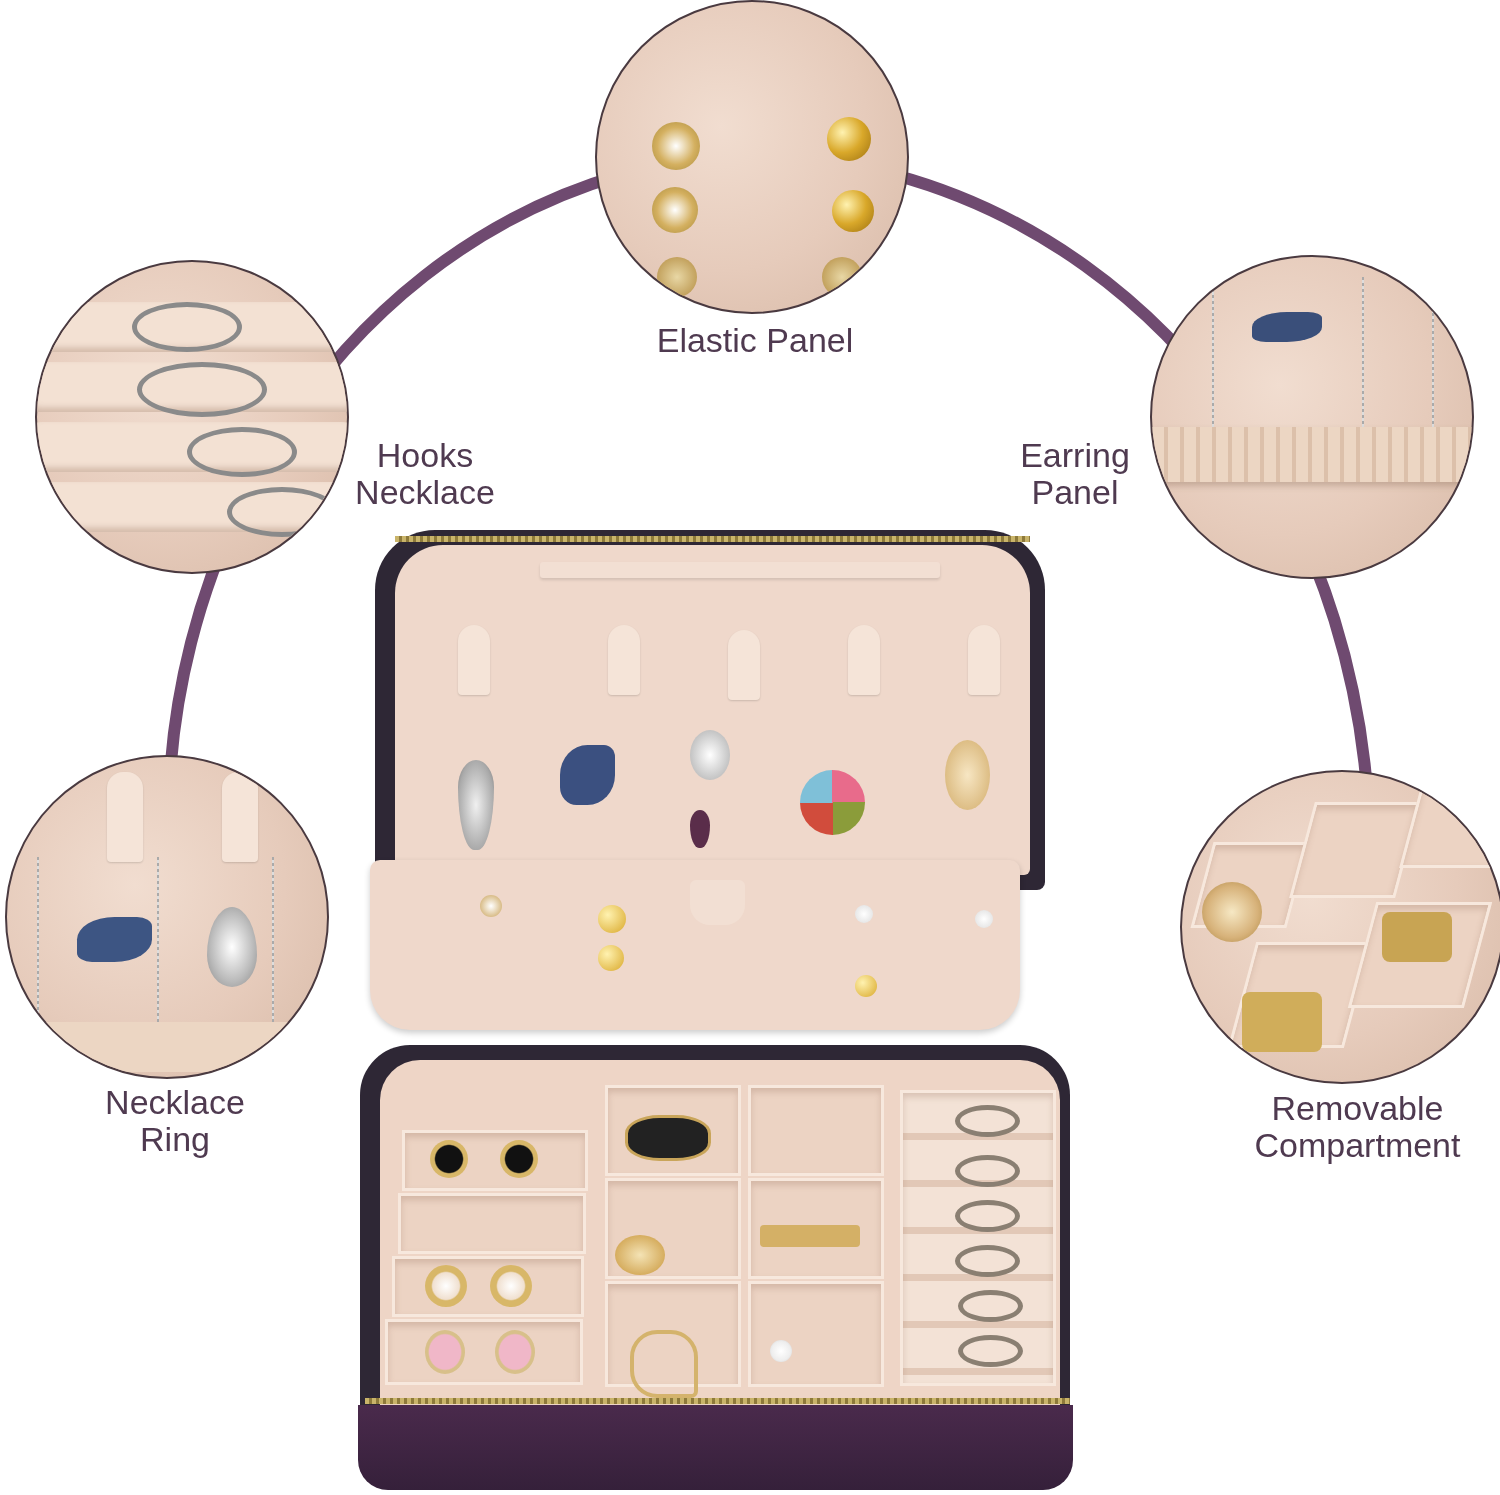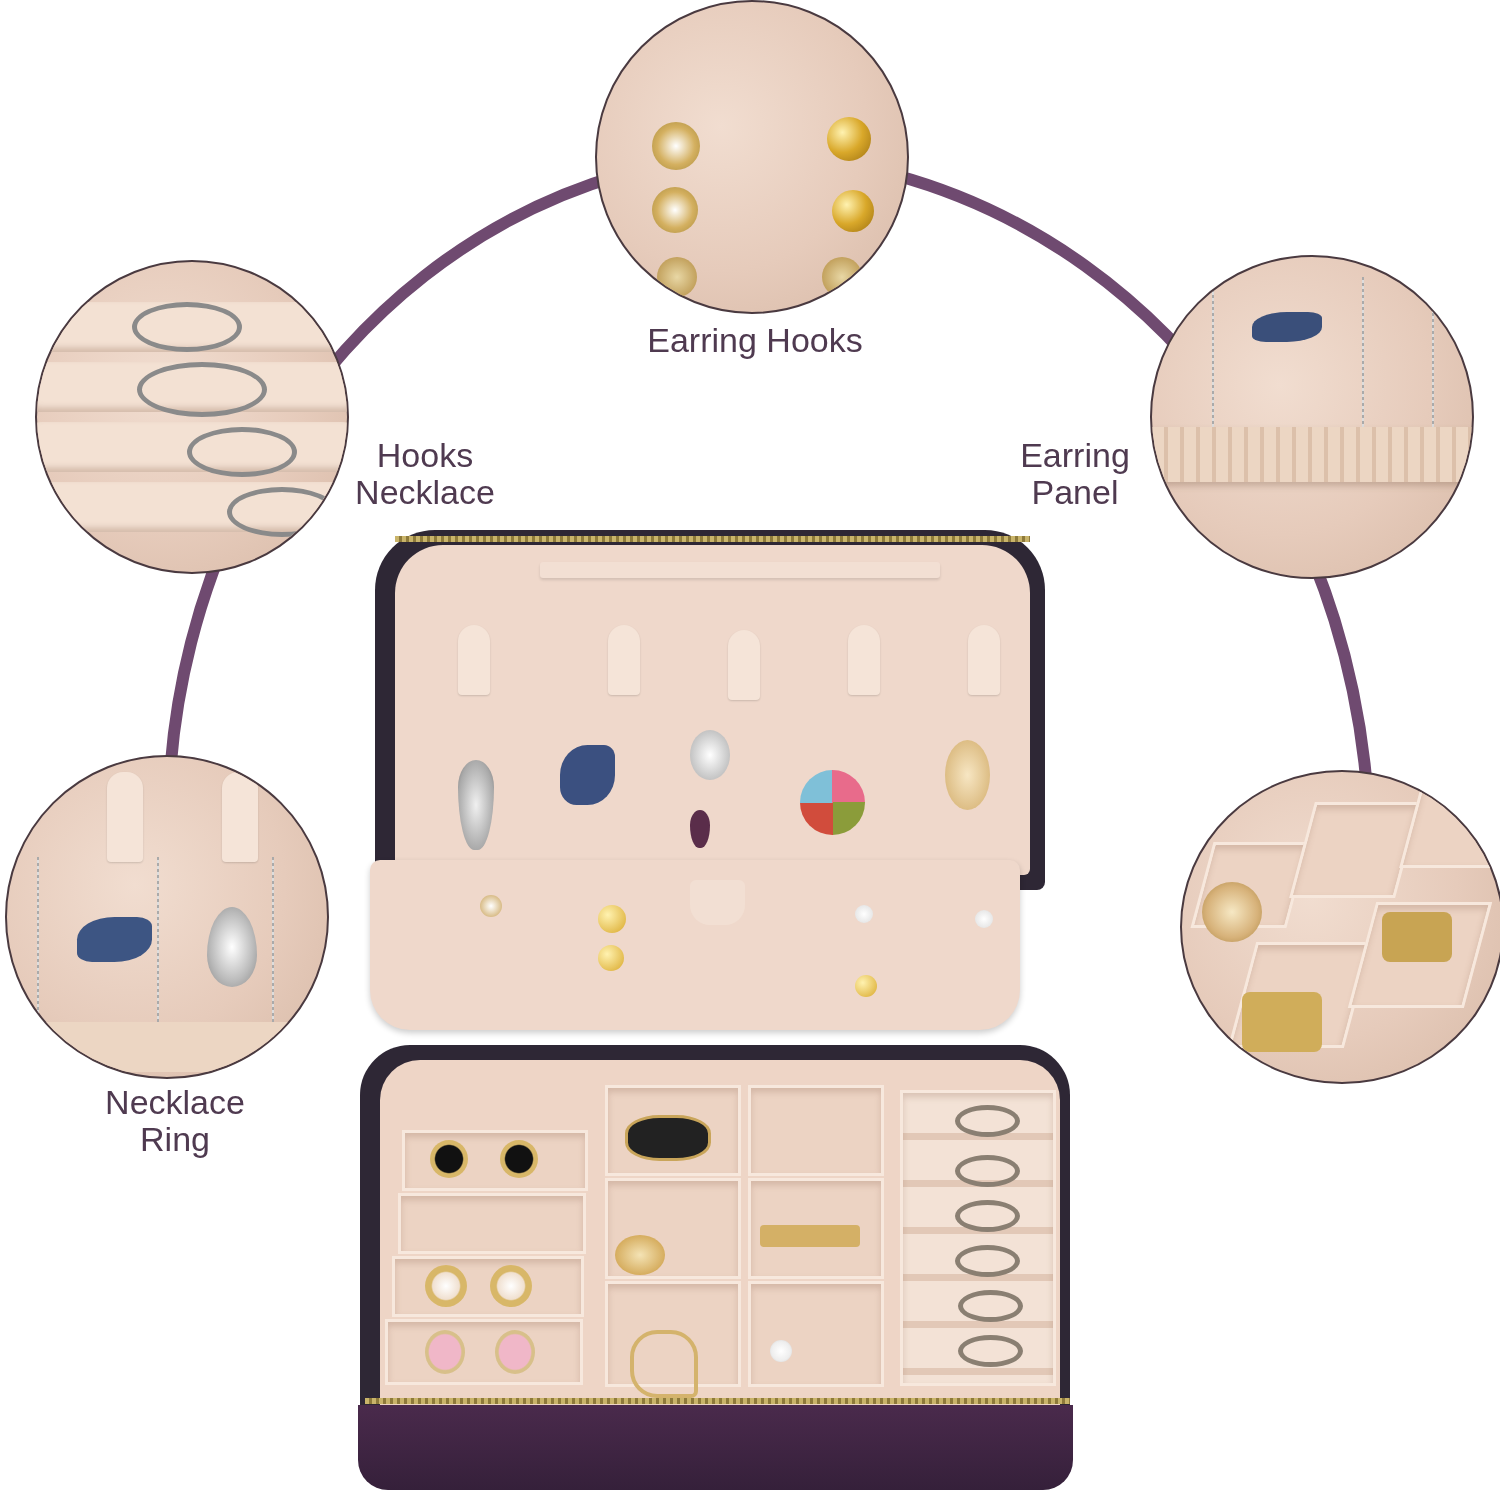--- a/index.html
+++ b/index.html
@@ -32,21 +32,21 @@
 
 <div class="callout" style="left:595px;top:0px;width:310px;height:310px;">
   <div class="stud" style="left:55px;top:120px;width:48px;height:48px;background:radial-gradient(#fff,#d4b060 55%,#a88a3a);"></div>
   <div class="stud" style="left:230px;top:115px;width:44px;height:44px;background:radial-gradient(circle at 35% 35%,#fff2b0,#d9a82a 50%,#9b6f10);"></div>
   <div class="stud" style="left:55px;top:185px;width:46px;height:46px;background:radial-gradient(#fff,#d4b060 55%,#a88a3a);"></div>
   <div class="stud" style="left:235px;top:188px;width:42px;height:42px;background:radial-gradient(circle at 35% 35%,#fff2b0,#d9a82a 50%,#9b6f10);"></div>
   <div class="stud" style="left:60px;top:255px;width:40px;height:40px;background:radial-gradient(#e8d7a5,#b38b3f);"></div>
   <div class="stud" style="left:225px;top:255px;width:40px;height:40px;background:radial-gradient(#e8d7a5,#b38b3f);"></div>
 </div>
 <div class="label" style="left:610px;top:322px;width:290px;">
-  <span>Earring Hooks</span>
+  <span>Elastic Panel</span>
 </div>
 
 <div class="callout" style="left:35px;top:260px;width:310px;height:310px;">
   <div class="groove" style="left:-10px;top:40px;width:330px;height:50px;"></div>
   <div class="groove" style="left:-10px;top:100px;width:330px;height:50px;"></div>
   <div class="groove" style="left:-10px;top:160px;width:330px;height:50px;"></div>
   <div class="groove" style="left:-10px;top:220px;width:330px;height:50px;"></div>
   <div class="ring" style="left:95px;top:40px;width:100px;height:40px;"></div>
   <div class="ring" style="left:100px;top:100px;width:120px;height:45px;"></div>
   <div class="ring" style="left:150px;top:165px;width:100px;height:40px;"></div>
@@ -88,20 +88,22 @@
   <div class="cell" style="left:20px;top:70px;width:90px;height:80px;transform:skewX(-15deg);"></div>
   <div class="cell" style="left:120px;top:30px;width:100px;height:90px;transform:skewX(-15deg);"></div>
   <div class="cell" style="left:230px;top:0px;width:100px;height:90px;transform:skewX(-15deg);"></div>
   <div class="cell" style="left:60px;top:170px;width:110px;height:100px;transform:skewX(-15deg);"></div>
   <div class="cell" style="left:180px;top:130px;width:110px;height:100px;transform:skewX(-15deg);"></div>
   <div class="stud" style="left:20px;top:110px;width:60px;height:60px;background:radial-gradient(#f6e8c4,#d7b27a 60%,#a9833f);"></div>
   <div class="stud" style="left:200px;top:140px;width:70px;height:50px;background:#c8a453;border-radius:8px;"></div>
   <div class="stud" style="left:60px;top:220px;width:80px;height:60px;background:#d0ad5a;border-radius:8px;"></div>
 </div>
 <div class="label" style="left:1225px;top:1090px;width:265px;">
+  <div>Removable</div>
+  <div>Compartment</div>
 </div>
 
 <div>
   <div class="lid"></div>
   <div class="zip" style="left:395px;top:536px;width:635px;"></div>
   <div class="lid-inner"></div>
   <div style="position:absolute;left:540px;top:562px;width:400px;height:16px;background:#f2dfd3;border-radius:3px;box-shadow:0 2px 3px rgba(0,0,0,.12);"></div>
 
   <div class="hook" style="left:458px;top:625px;"></div>
   <div class="hook" style="left:608px;top:625px;"></div>

